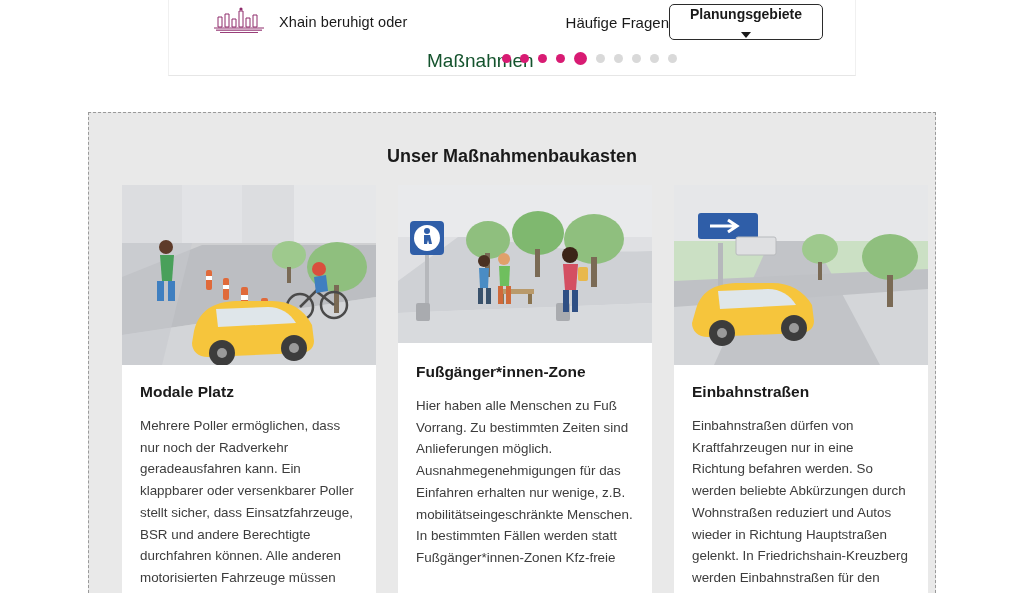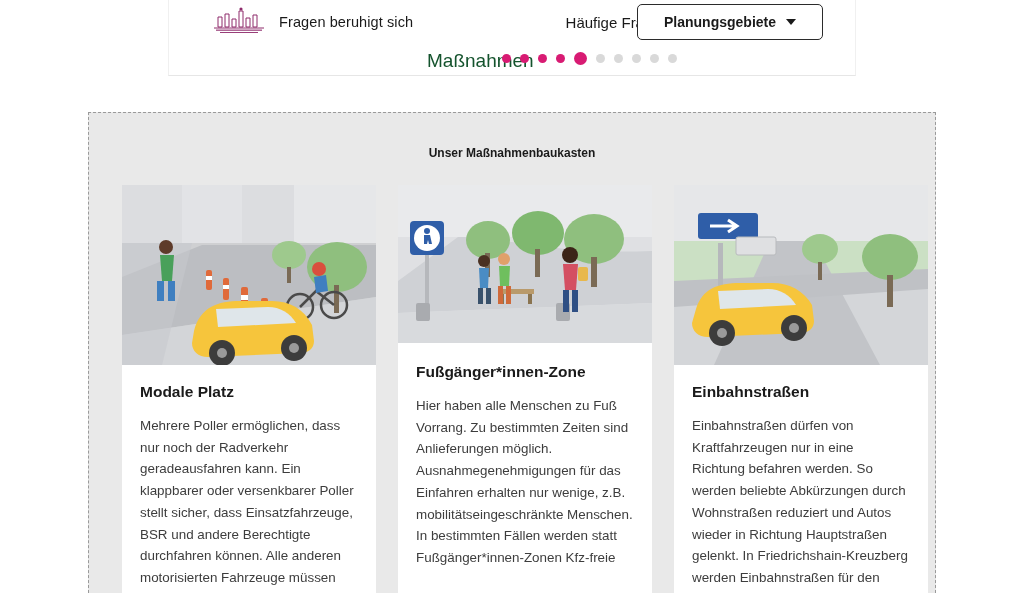--- a/index.html
+++ b/index.html
@@ -61,33 +61,34 @@
     font-size: 15px;
     color: #1a1a1a;
     font-weight: 400;
     text-decoration: none;
     cursor: pointer;
   }
   .planning-btn {
     position: absolute;
     right: 32px;
     top: 4px;
-    width: 186px;
+    width: 154px;
     height: 36px;
     border: 1.5px solid #2b2b2b;
     border-radius: 5px;
     background: #ffffff;
     display: flex;
     align-items: center;
     justify-content: center;
     gap: 10px;
     font-size: 14px;
     font-weight: 700;
     color: #1a1a1a;
     cursor: pointer;
+    flex-direction: column;
   }
   .chev {
     width: 0; height: 0;
     border-left: 5px solid transparent;
     border-right: 5px solid transparent;
     border-top: 6px solid #1a1a1a;
   }
 
   .header-bottom {
     position: relative;
@@ -126,21 +127,21 @@
     left: 88px;
     top: 112px;
     width: 848px;
     height: 481px;
     border: 1.5px dashed #9a9a9a;
     border-bottom: none;
     background: #e9e9e9;
   }
   .panel-title {
     text-align: center;
-    font-size: 12px;
+    font-size: 18px;
     font-weight: 700;
     color: #1a1a1a;
     margin-top: 33px;
   }
 
   .cards {
     position: absolute;
     left: 33px;
     top: 72px;
     width: 782px;
@@ -197,21 +198,21 @@
             <path d="M2 23 L52 23"></path>
           </g>
           <g fill="#8e2a6b">
             <circle cx="29" cy="4" r="1.6"></circle>
             <rect x="4" y="24.6" width="46" height="1.1"></rect>
             <rect x="8" y="27" width="38" height="0.9"></rect>
           </g>
         </svg>
       </div>
 
-      <div class="site-title">Fragen beruhigt sich</div>
+      <div class="site-title">Xhain beruhigt oder</div>
 
       <a class="faq-link" href="#">Häufige Fragen</a>
 
       <div class="planning-btn">
         <span>Planungsgebiete</span>
         <span class="chev"></span>
       </div>
     </div>
 
     <div class="header-bottom">

